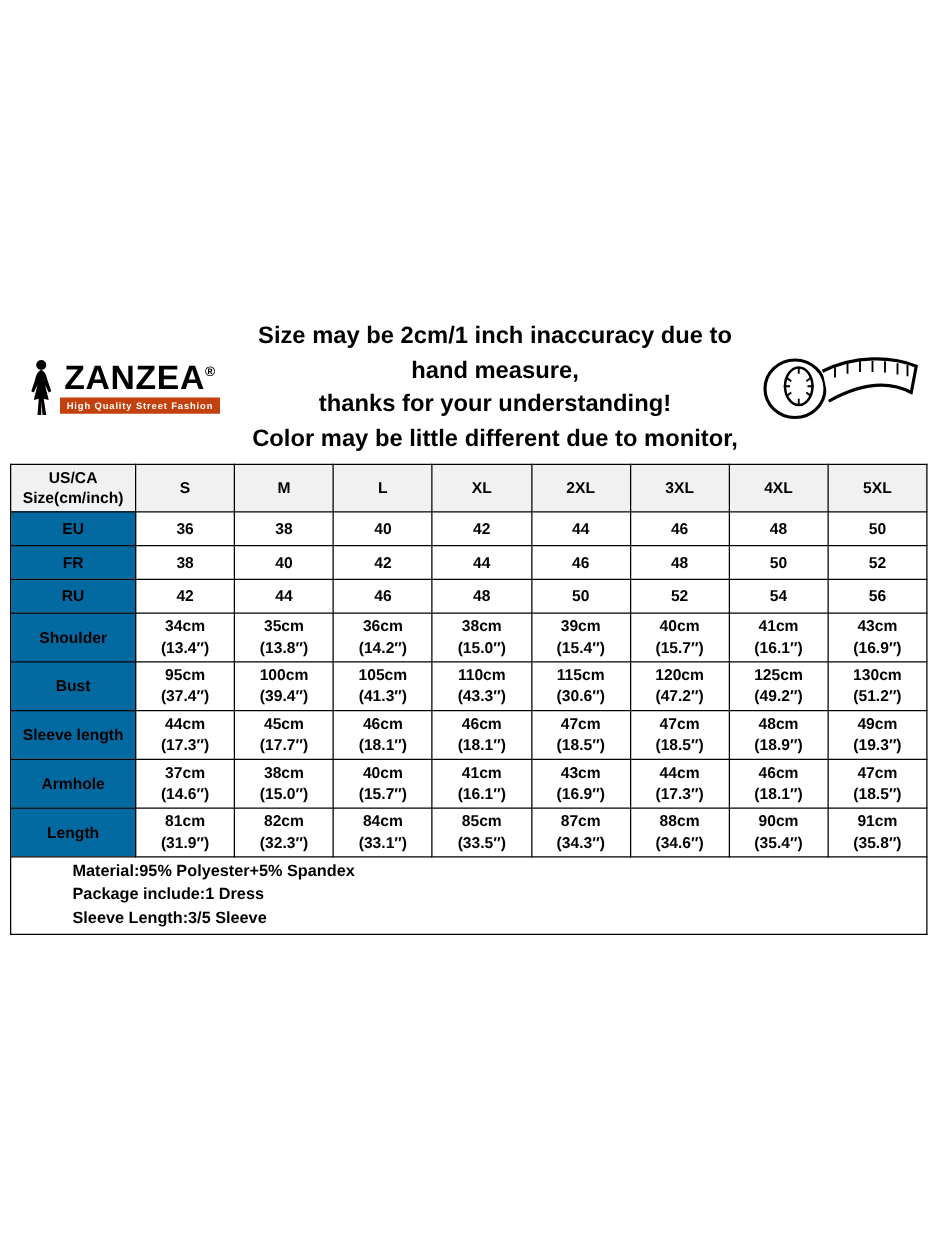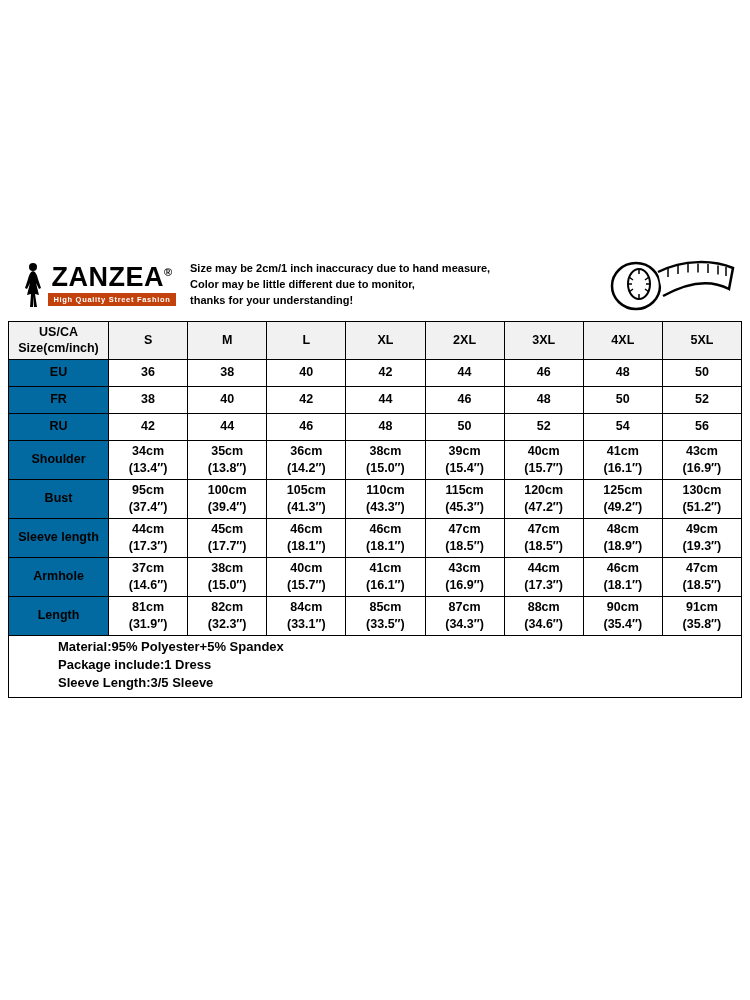--- a/index.html
+++ b/index.html
@@ -44,21 +44,22 @@
     background: #c2410c;
     color: #fff;
     font-size: 7.5px;
     letter-spacing: 0.7px;
     padding: 2px 5px;
     margin-top: 2px;
     white-space: nowrap;
   }
   .disclaimer {
     flex: 1;
-    font-size: 11px;
+    text-align: center;
+    font-size: 19px;
     font-weight: bold;
     line-height: 1.45;
   }
   .tape-wrap {
     width: 140px;
     flex-shrink: 0;
     display: flex;
     justify-content: center;
     align-items: center;
   }
@@ -111,22 +112,22 @@
         <path d="M11 9 C 8 10, 7 13, 6 17 L 3 26 L 5 27 L 8 21 L 5 33 L 9 32 L 8 45 L 11 45 L 11 34 L 12 45 L 15 45 L 13 32 L 17 33 L 14 21 L 17 27 L 19 26 L 16 17 C 15 13, 14 10, 11 9 Z" fill="#000"></path>
       </svg>
       <div class="brand-text">
         <div class="brand-name"><span>ZANZEA</span><sup class="brand-reg">®</sup></div>
         <div class="brand-tagline">High Quality Street Fashion</div>
       </div>
     </div>
 
     <div class="disclaimer">
       <div>Size may be 2cm/1 inch inaccuracy due to hand measure,</div>
+      <div>thanks for your understanding!</div>
       <div>Color may be little different due to monitor,</div>
-      <div>thanks for your understanding!</div>
     </div>
 
     <div class="tape-wrap">
       <svg width="132" height="60" viewBox="0 0 132 60" aria-hidden="true">
         <ellipse cx="30" cy="31" rx="24" ry="23" fill="#fff" stroke="#000" stroke-width="2.5"></ellipse>
         <ellipse cx="33" cy="29" rx="11" ry="15" fill="#fff" stroke="#000" stroke-width="2"></ellipse>
         <path d="M33 14 L33 19 M23 22 L27 25 M43 22 L39 25 M21 29 L26 29 M45 29 L40 29 M23 37 L27 34 M43 37 L39 34 M33 44 L33 39" stroke="#000" stroke-width="1.5" fill="none"></path>
         <path d="M52 17 C 78 4, 108 5, 127 13 L 123 34 C 104 24, 82 27, 57 41" fill="#fff" stroke="#000" stroke-width="2.5"></path>
         <path d="M62 13 L62 22 M72 10 L72 19 M82 8.5 L82 17.5 M92 8.5 L92 17.5 M102 9 L102 18 M112 10.5 L112 19.5 M120 12 L120 21" stroke="#000" stroke-width="1.5" fill="none"></path>
       </svg>
@@ -244,21 +245,21 @@
           <td>
             <div>105cm</div>
             <div>(41.3″)</div>
           </td>
           <td>
             <div>110cm</div>
             <div>(43.3″)</div>
           </td>
           <td>
             <div>115cm</div>
-            <div>(45.3″)</div>
+            <div>(30.6″)</div>
           </td>
           <td>
             <div>120cm</div>
             <div>(47.2″)</div>
           </td>
           <td>
             <div>125cm</div>
             <div>(49.2″)</div>
           </td>
           <td>

